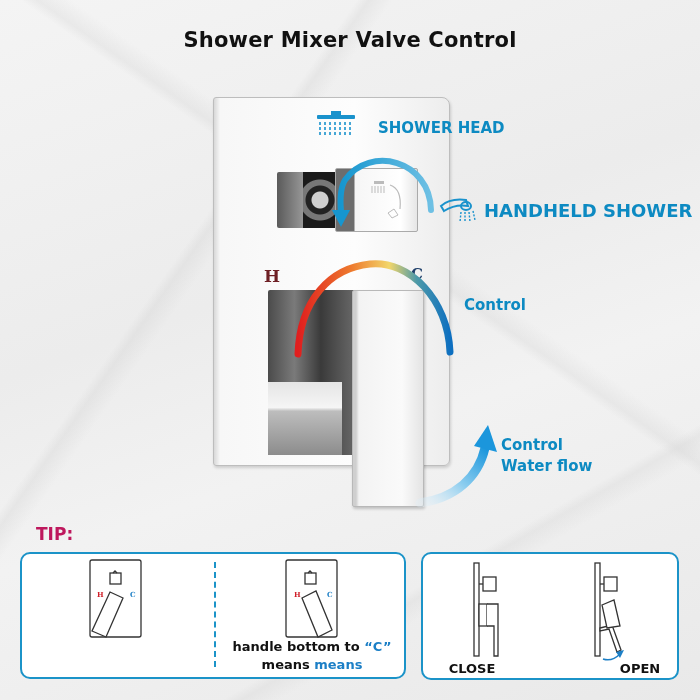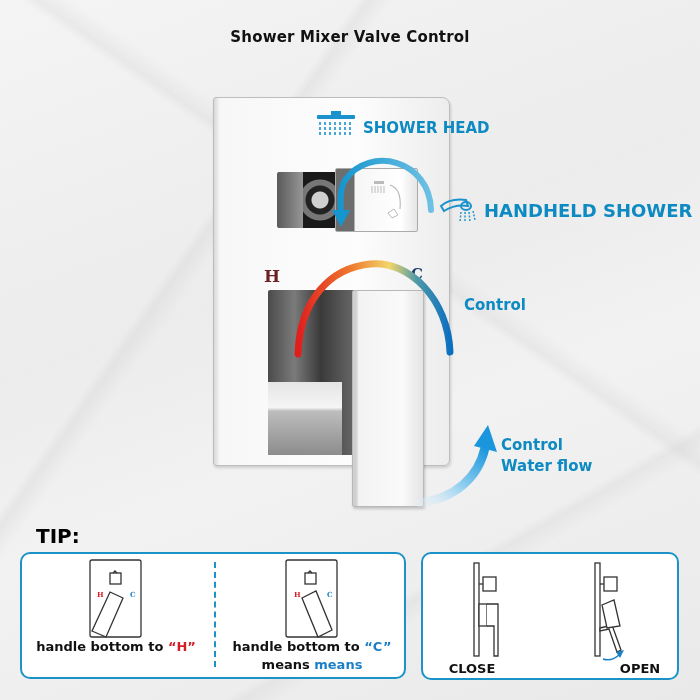--- a/index.html
+++ b/index.html
@@ -11,21 +11,21 @@
   }
   .marble {
     position: absolute; inset: 0; pointer-events: none;
     background:
       linear-gradient(125deg, transparent 30%, rgba(200,200,200,0.25) 31%, transparent 33%),
       linear-gradient(35deg, transparent 60%, rgba(210,210,210,0.3) 61%, transparent 63%),
       linear-gradient(150deg, transparent 75%, rgba(205,205,205,0.25) 76%, transparent 78%);
   }
   .title {
     position: absolute; top: 28px; left: 0; width: 700px;
-    text-align: center; font-weight: bold; font-size: 15px; color: #111;
+    text-align: center; font-weight: bold; font-size: 21px; color: #111;
     letter-spacing: 0.2px;
   }
   
   .plate {
     position: absolute; left: 213px; top: 97px; width: 237px; height: 369px;
     background: linear-gradient(90deg, #d8d8d8 0px, #f7f7f7 6px, #fdfdfd 60%, #ededed 100%);
     border: 1px solid #bdbdbd;
     border-radius: 3px 8px 6px 3px;
     box-shadow: 1px 2px 3px rgba(0,0,0,0.15);
   }
@@ -66,26 +66,26 @@
     font-size: 17px; font-weight: bold; color: #6e1f24;
   }
   .hc-c {
     position: absolute; left: 411px; top: 265px; font-family: "DejaVu Serif", serif;
     font-size: 15px; font-weight: bold; color: #1f3f6a;
   }
   .overlay { position: absolute; left: 0; top: 0; width: 700px; height: 700px; pointer-events: none; }
   .label-blue {
     position: absolute; font-weight: bold; color: #0d8ac2;
   }
-  .lbl-showerhead { left: 363px; top: 119px; font-size: 15px; text-align: right; }
+  .lbl-showerhead { left: 378px; top: 119px; font-size: 15px; text-align: right; }
   .lbl-handheld { left: 484px; top: 200px; font-size: 18px; }
   .lbl-temp { left: 464px; top: 295px; font-size: 15px; line-height: 21px; }
   .lbl-flow { left: 501px; top: 435px; font-size: 15px; line-height: 21px; }
   .tip-title {
-    position: absolute; left: 36px; top: 524px; font-size: 20px; font-weight: bold; color: #000000;
+    position: absolute; left: 36px; top: 524px; font-size: 17px; font-weight: bold; color: #be185d;
   }
   .box {
     position: absolute; border: 2px solid #1b93c8; border-radius: 10px;
     background: #ffffff;
   }
   .box1 { left: 20px; top: 552px; width: 386px; height: 127px; }
   .box2 { left: 421px; top: 552px; width: 258px; height: 128px; }
   .divider {
     position: absolute; left: 214px; top: 562px; width: 0; height: 105px;
     border-left: 2px dashed #1b93c8;
@@ -225,21 +225,20 @@
     <rect x="286" y="560" width="51" height="77" rx="2"></rect>
     <rect x="305" y="573" width="11" height="11"></rect>
     <path d="M308 573 l2 -2 l2 2"></path>
     <polygon points="302,598 316,591 332,630 318,637" fill="#fff"></polygon>
   </g>
   <text x="294" y="597" font-size="7" fill="#d0202a" font-weight="bold">H</text>
   <text x="327" y="597" font-size="7" fill="#1c7fc6" font-weight="bold">C</text>
 </svg>
 
 <div class="tip-caption cap1">
-  <div><span>handle bottom to </span><span class="red">“</span><span class="red">H</span><span class="red">”</span></div>
 </div>
 <div class="tip-caption cap2">
   <div><span>handle bottom to </span><span class="blue">“</span><span class="blue">C</span><span class="blue">”</span></div>
   <div><span>means </span><span class="blue">means</span></div>
 </div>
 
 <div class="box box2"></div>
 <svg class="overlay" viewBox="0 0 700 700">
 
   <g stroke="#333" stroke-width="1.3" fill="#fff">

